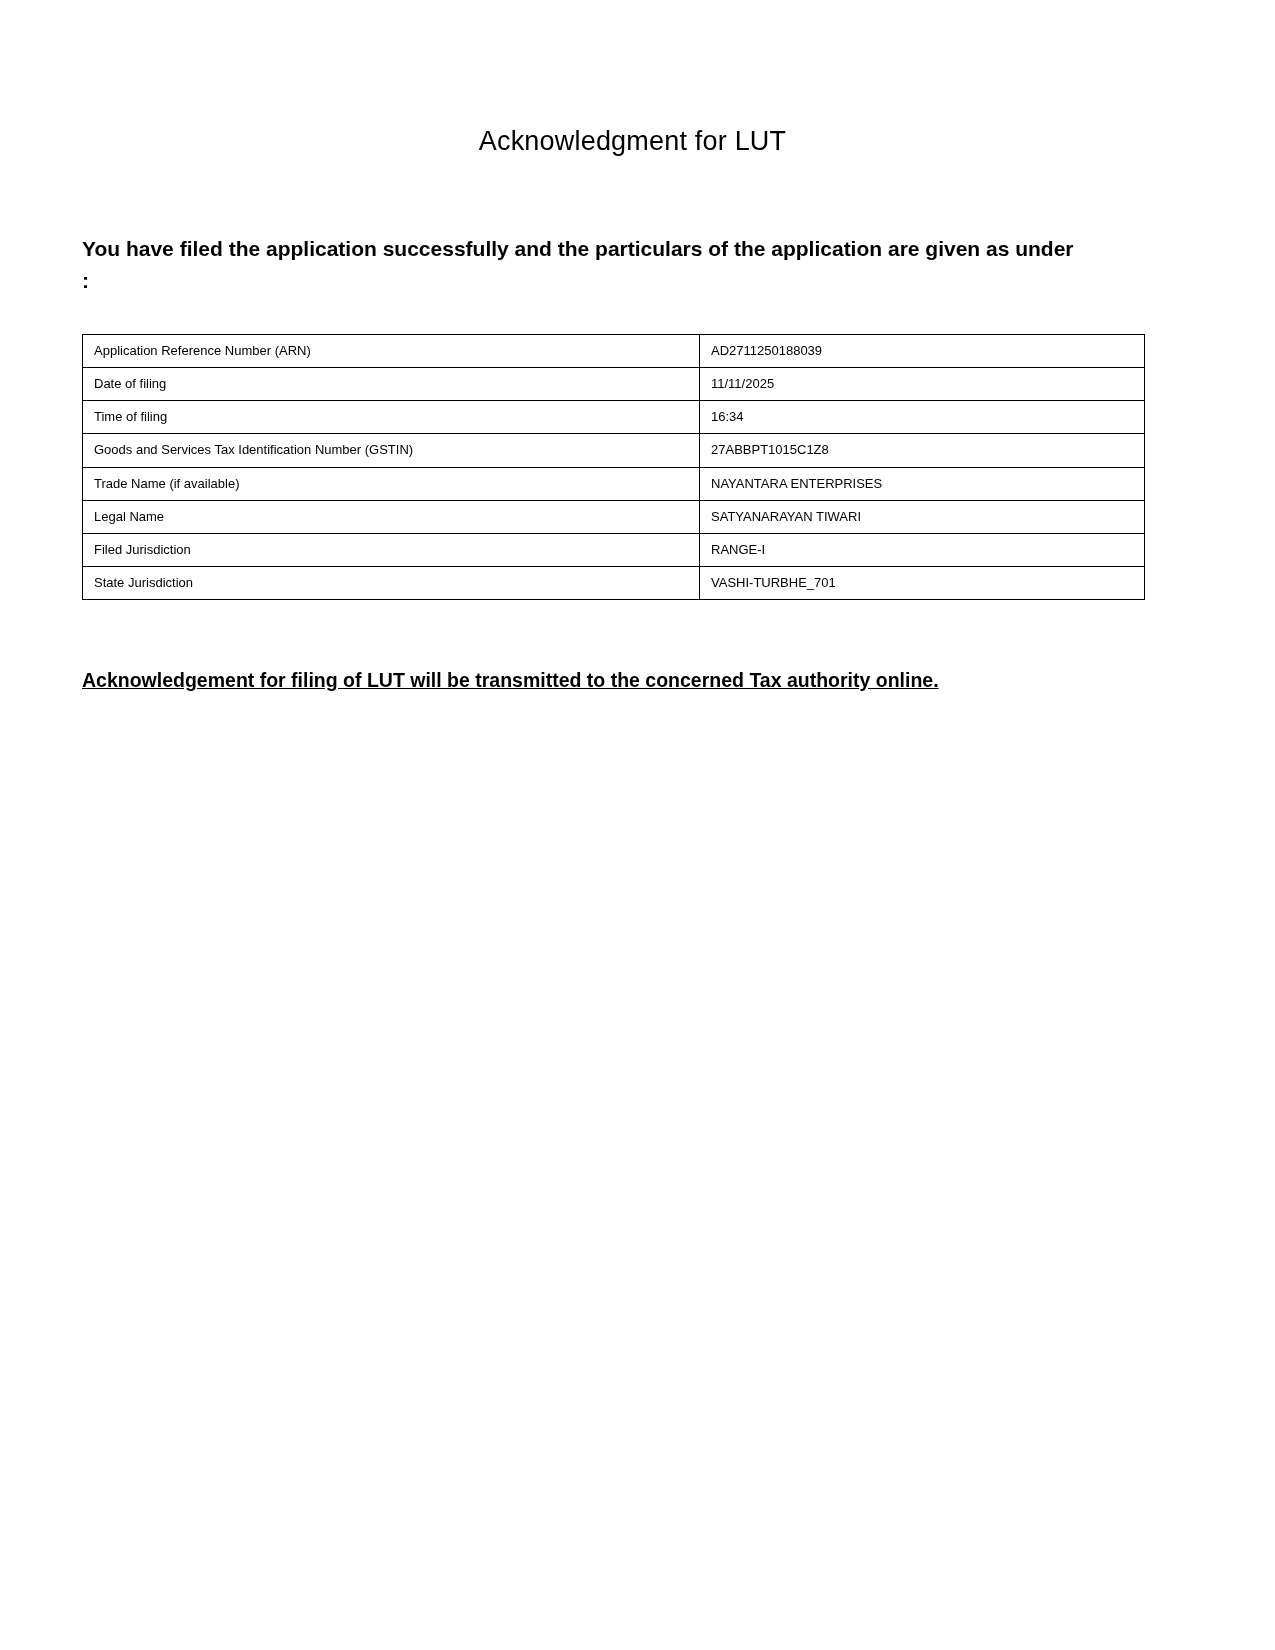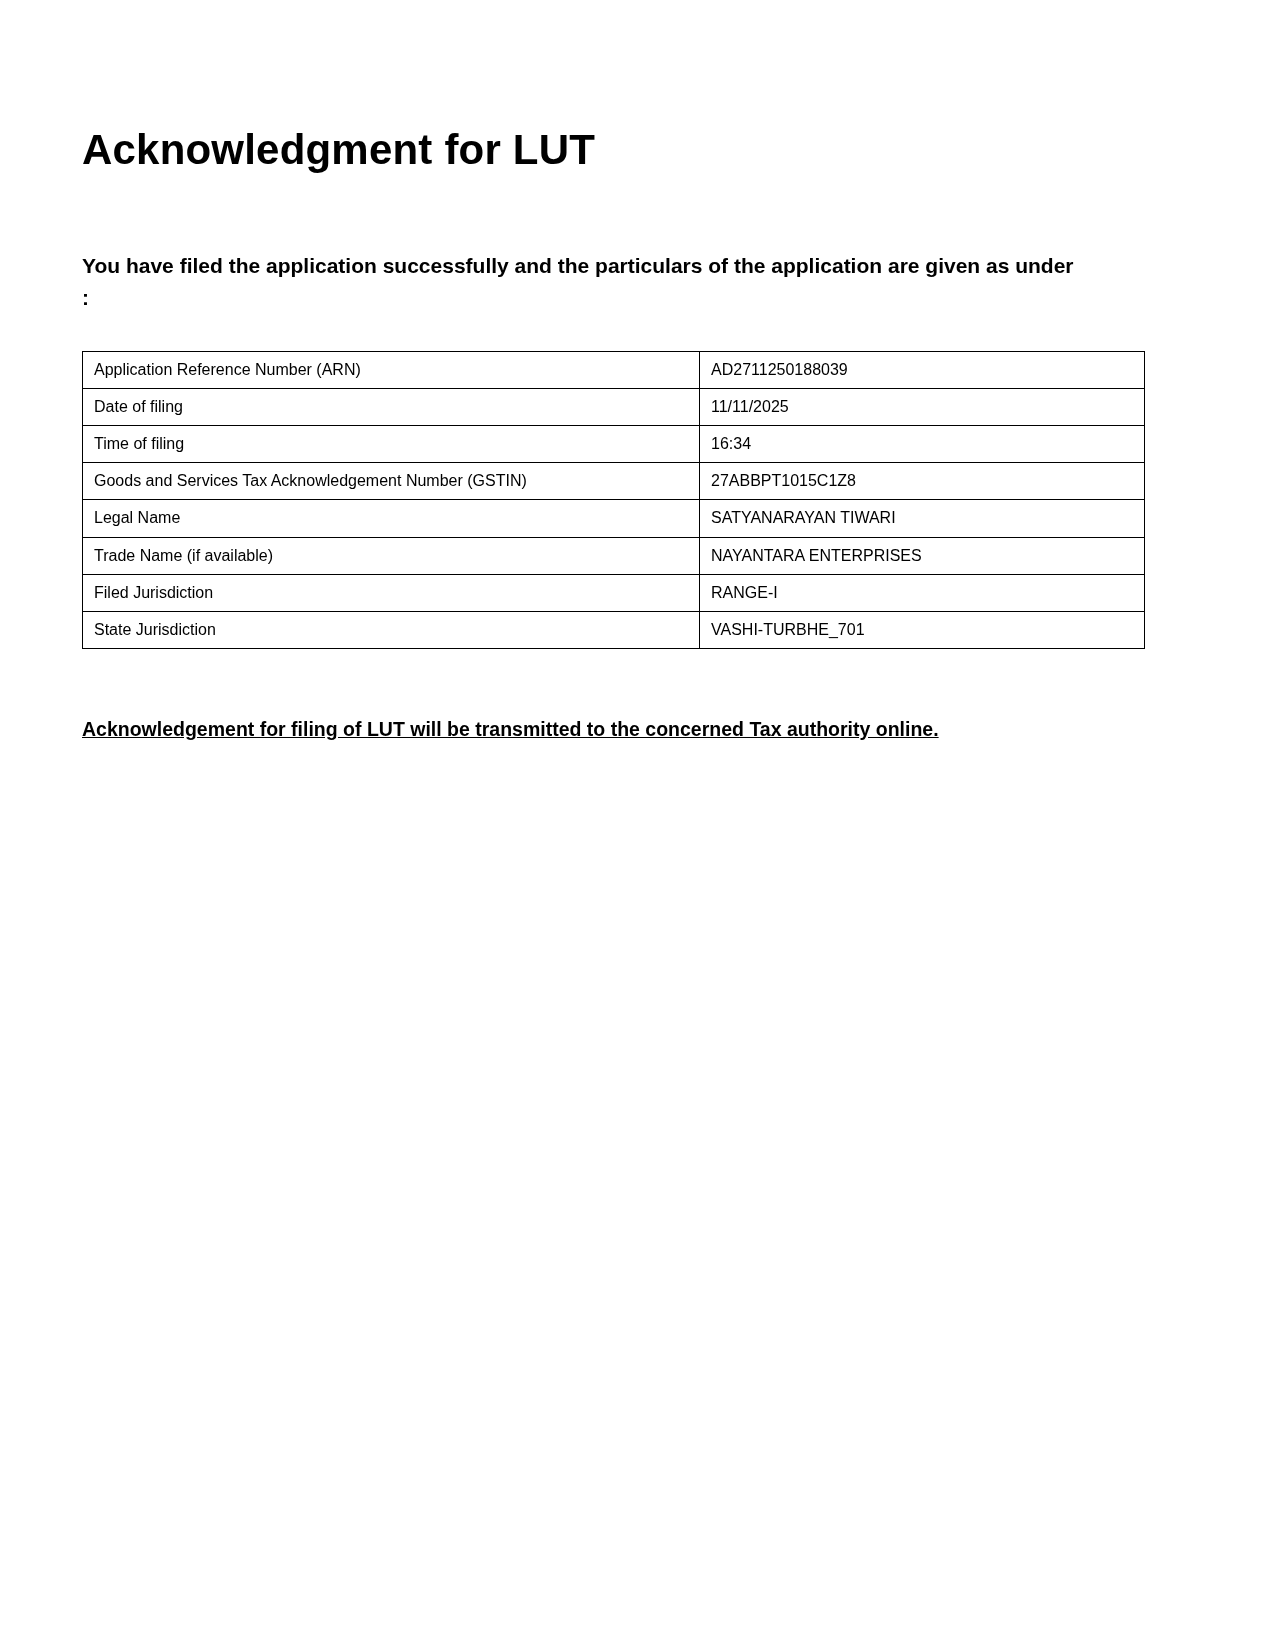--- a/index.html
+++ b/index.html
@@ -15,43 +15,43 @@
     position: relative;
     overflow: hidden;
   }
   .page {
     box-sizing: border-box;
     width: 1275px;
     height: 1650px;
     padding: 108px 80px 0 82px;
   }
   .doc-title {
-    text-align: left;
-    font-size: 42px;
-    font-weight: bold;
+    text-align: center;
+    font-size: 27px;
+    font-weight: normal;
     letter-spacing: 0.2px;
     margin: 18px 0 0 0;
     padding-right: 12px;
   }
   .intro {
     margin-top: 76px;
     font-size: 21px;
     font-weight: bold;
     line-height: 1.5;
     max-width: 1000px;
   }
   table.ack-table {
     margin-top: 38px;
     border-collapse: collapse;
     width: 1008px;
     table-layout: fixed;
   }
   table.ack-table td {
     border: 1.6px solid #000000;
-    font-size: 16px;
+    font-size: 13px;
     font-weight: normal;
     padding: 7px 15px 8px 11px;
     vertical-align: top;
     line-height: 1.32;
   }
   table.ack-table td.label {
     width: 590px;
   }
   table.ack-table td.value {
     width: 418px;
@@ -82,30 +82,30 @@
       </tr>
       <tr>
         <td class="label">Date of filing</td>
         <td class="value">11/11/2025</td>
       </tr>
       <tr>
         <td class="label">Time of filing</td>
         <td class="value">16:34</td>
       </tr>
       <tr>
-        <td class="label">Goods and Services Tax Acknowledgement Number (GSTIN)</td>
+        <td class="label">Goods and Services Tax Identification Number (GSTIN)</td>
         <td class="value">27ABBPT1015C1Z8</td>
+      </tr>
+      <tr>
+        <td class="label">Trade Name (if available)</td>
+        <td class="value">NAYANTARA ENTERPRISES</td>
       </tr>
       <tr>
         <td class="label">Legal Name</td>
         <td class="value">SATYANARAYAN TIWARI</td>
-      </tr>
-      <tr>
-        <td class="label">Trade Name (if available)</td>
-        <td class="value">NAYANTARA ENTERPRISES</td>
       </tr>
       <tr>
         <td class="label">Filed Jurisdiction</td>
         <td class="value">RANGE-I</td>
       </tr>
       <tr>
         <td class="label">State Jurisdiction</td>
         <td class="value">VASHI-TURBHE_701</td>
       </tr>
     </tbody>

